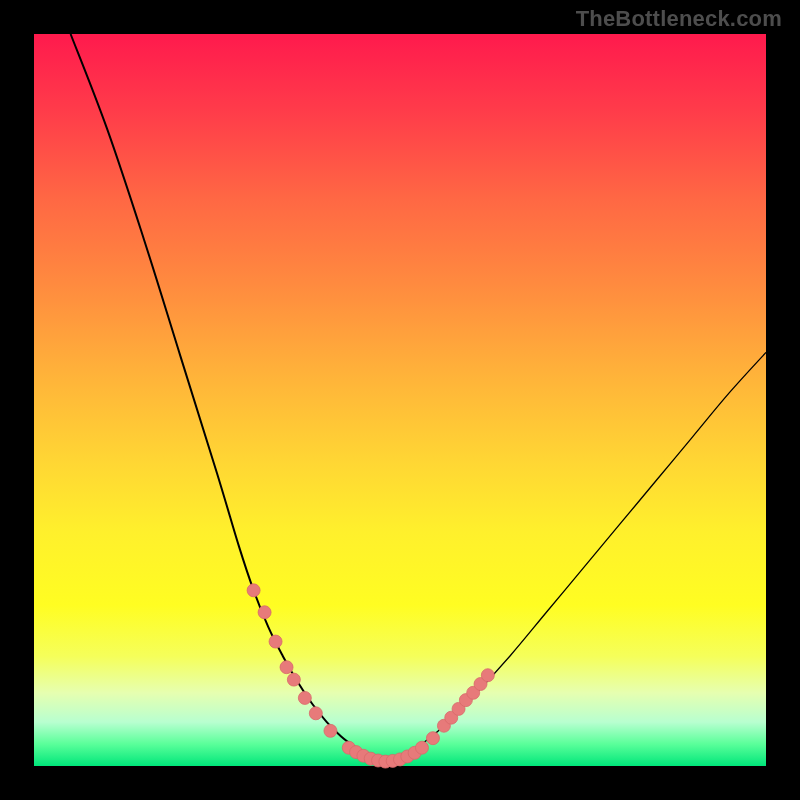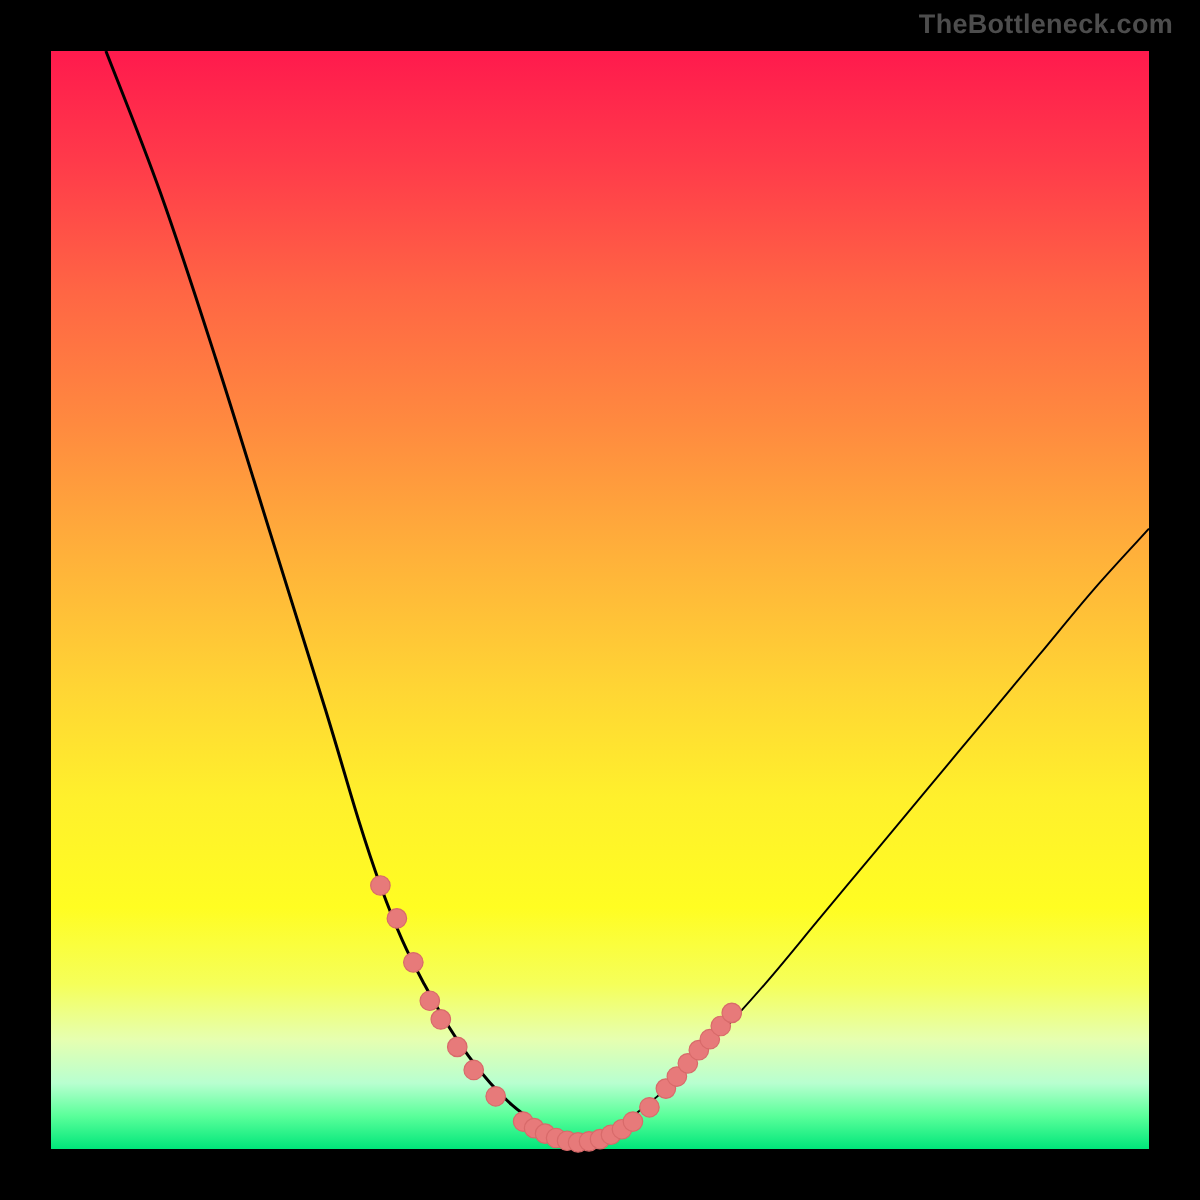--- a/index.html
+++ b/index.html
@@ -47,21 +47,21 @@
     left: 0;
     width: 732px;
     height: 732px;
     overflow: visible;
   }
   .watermark {
     position: absolute;
     top: 6px;
     right: 18px;
     color: #4d4d4d;
-    font-size: 18px;
+    font-size: 22px;
     font-weight: 600;
     letter-spacing: 0.2px;
     user-select: none;
   }
 </style>
 </head>
 <body>
 
 <div class="frame">
   <div class="plot-area">

